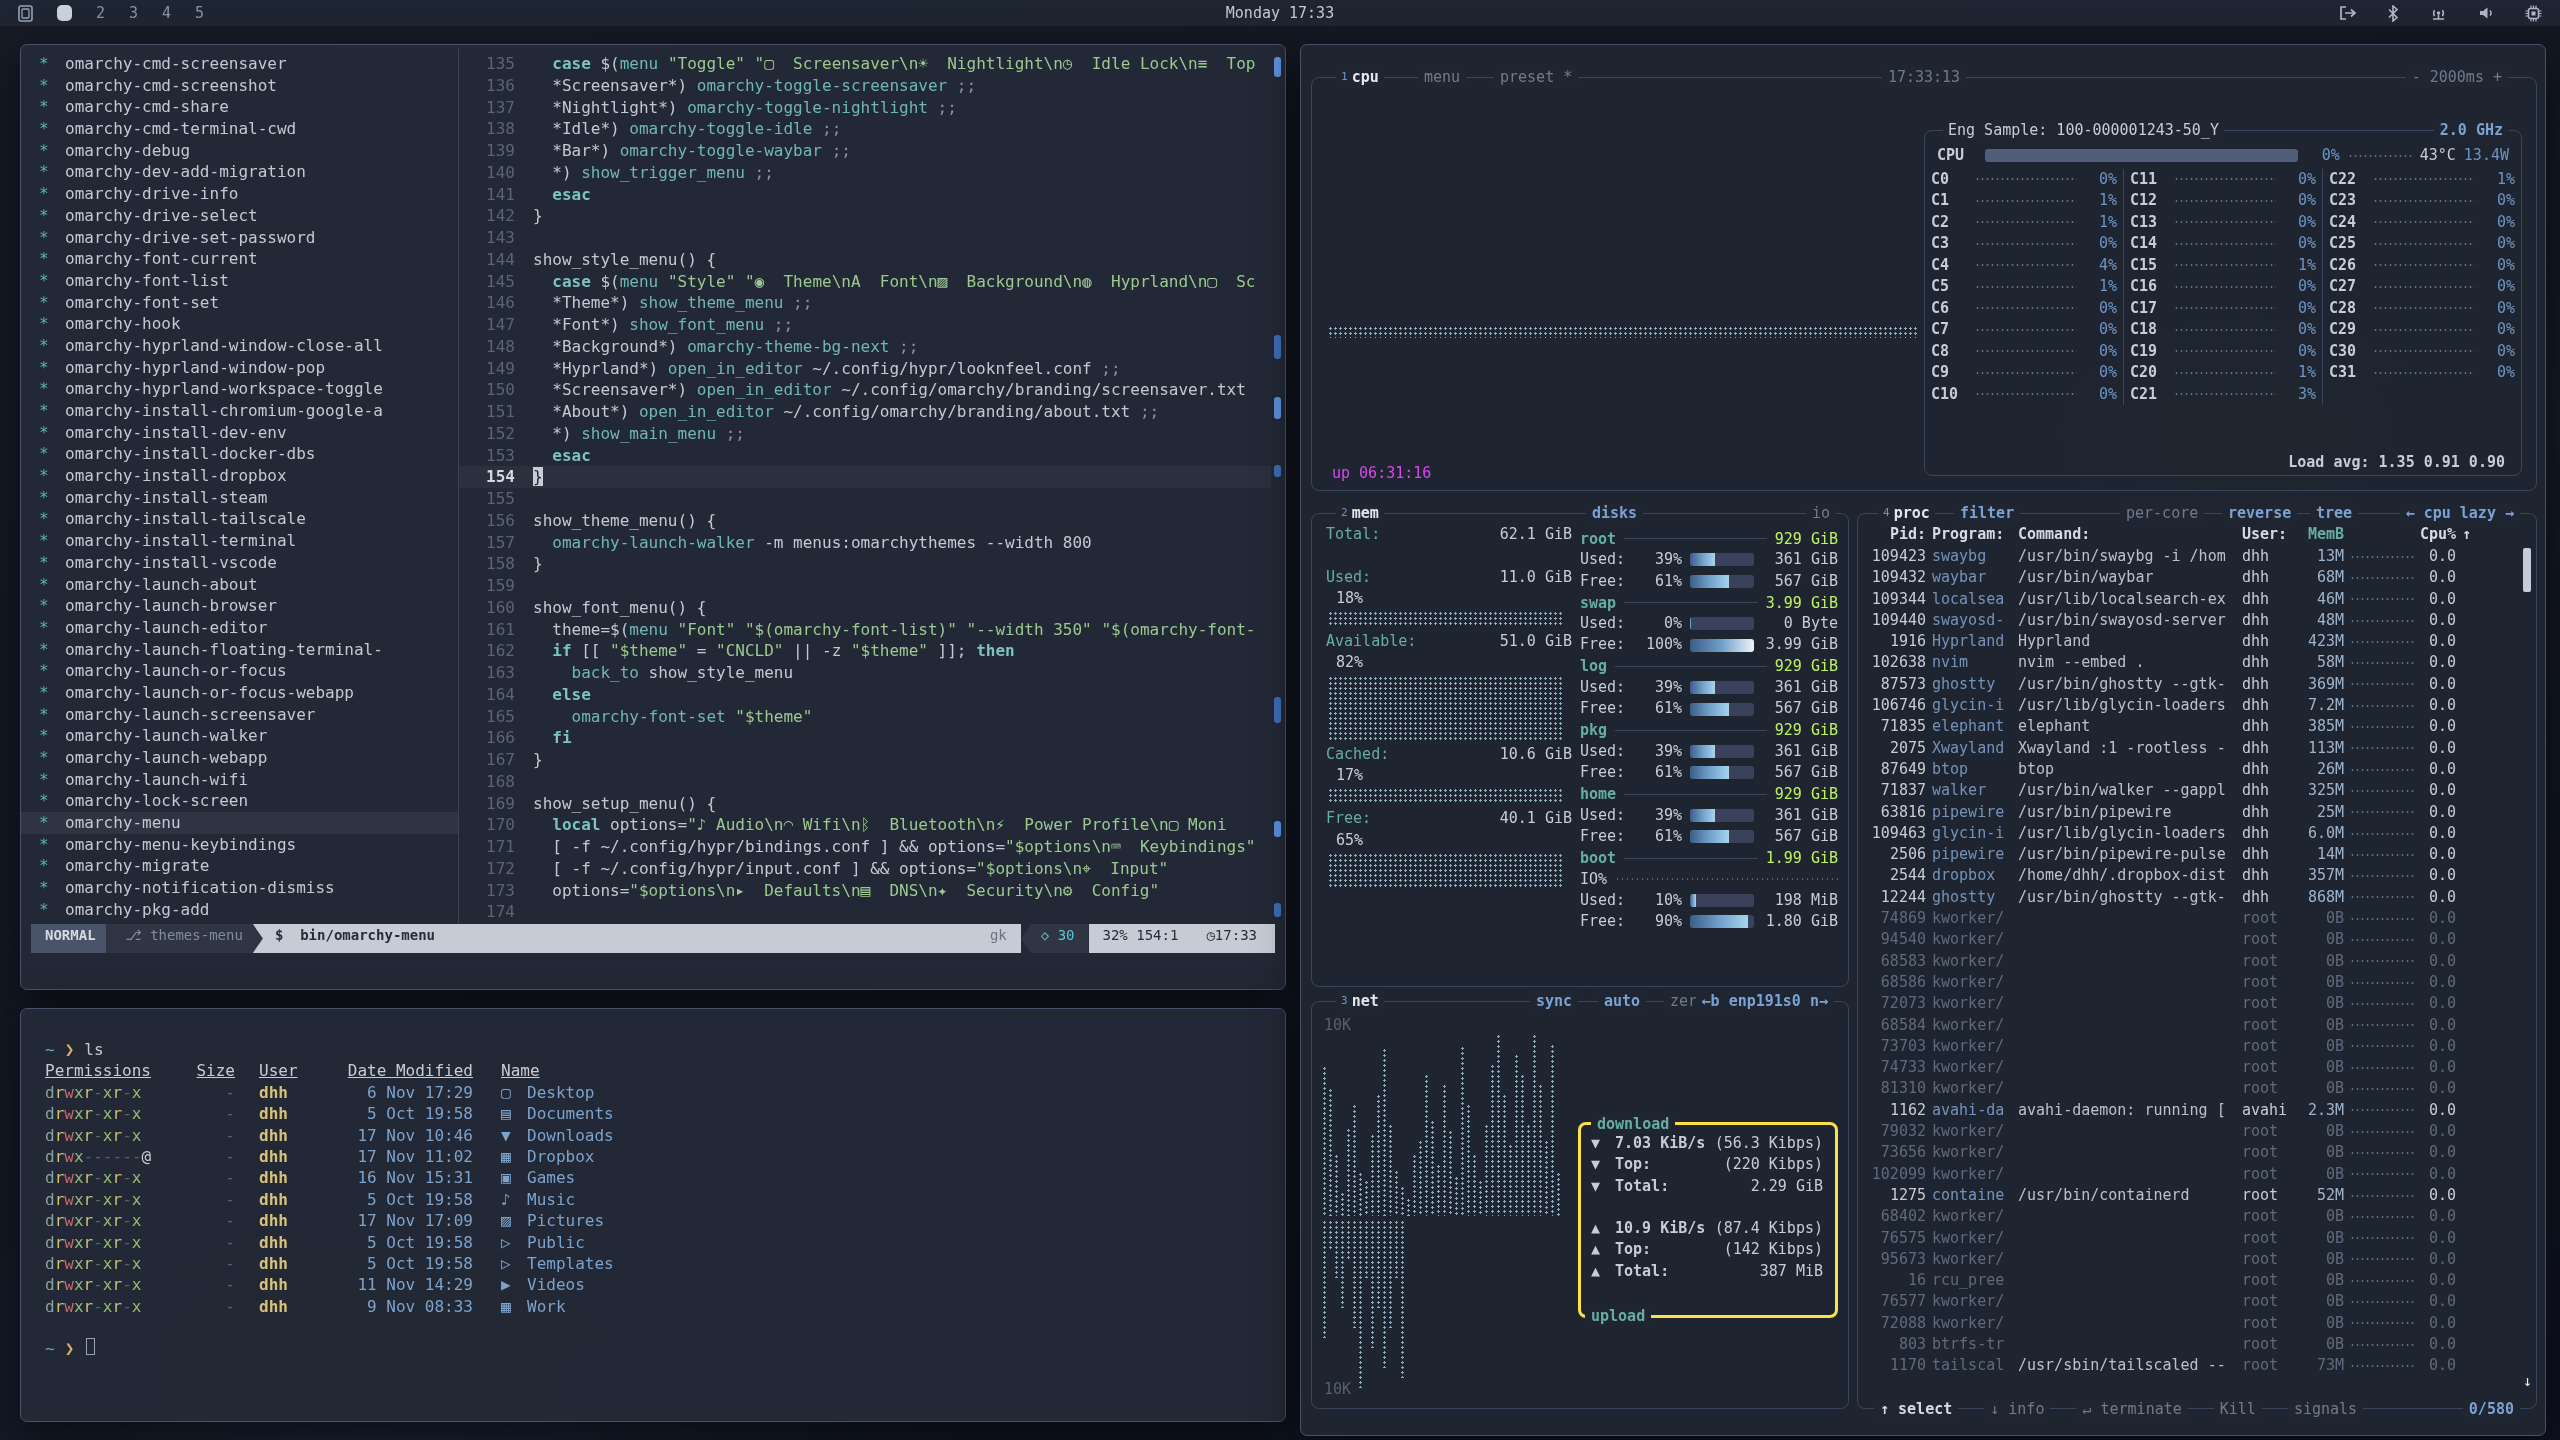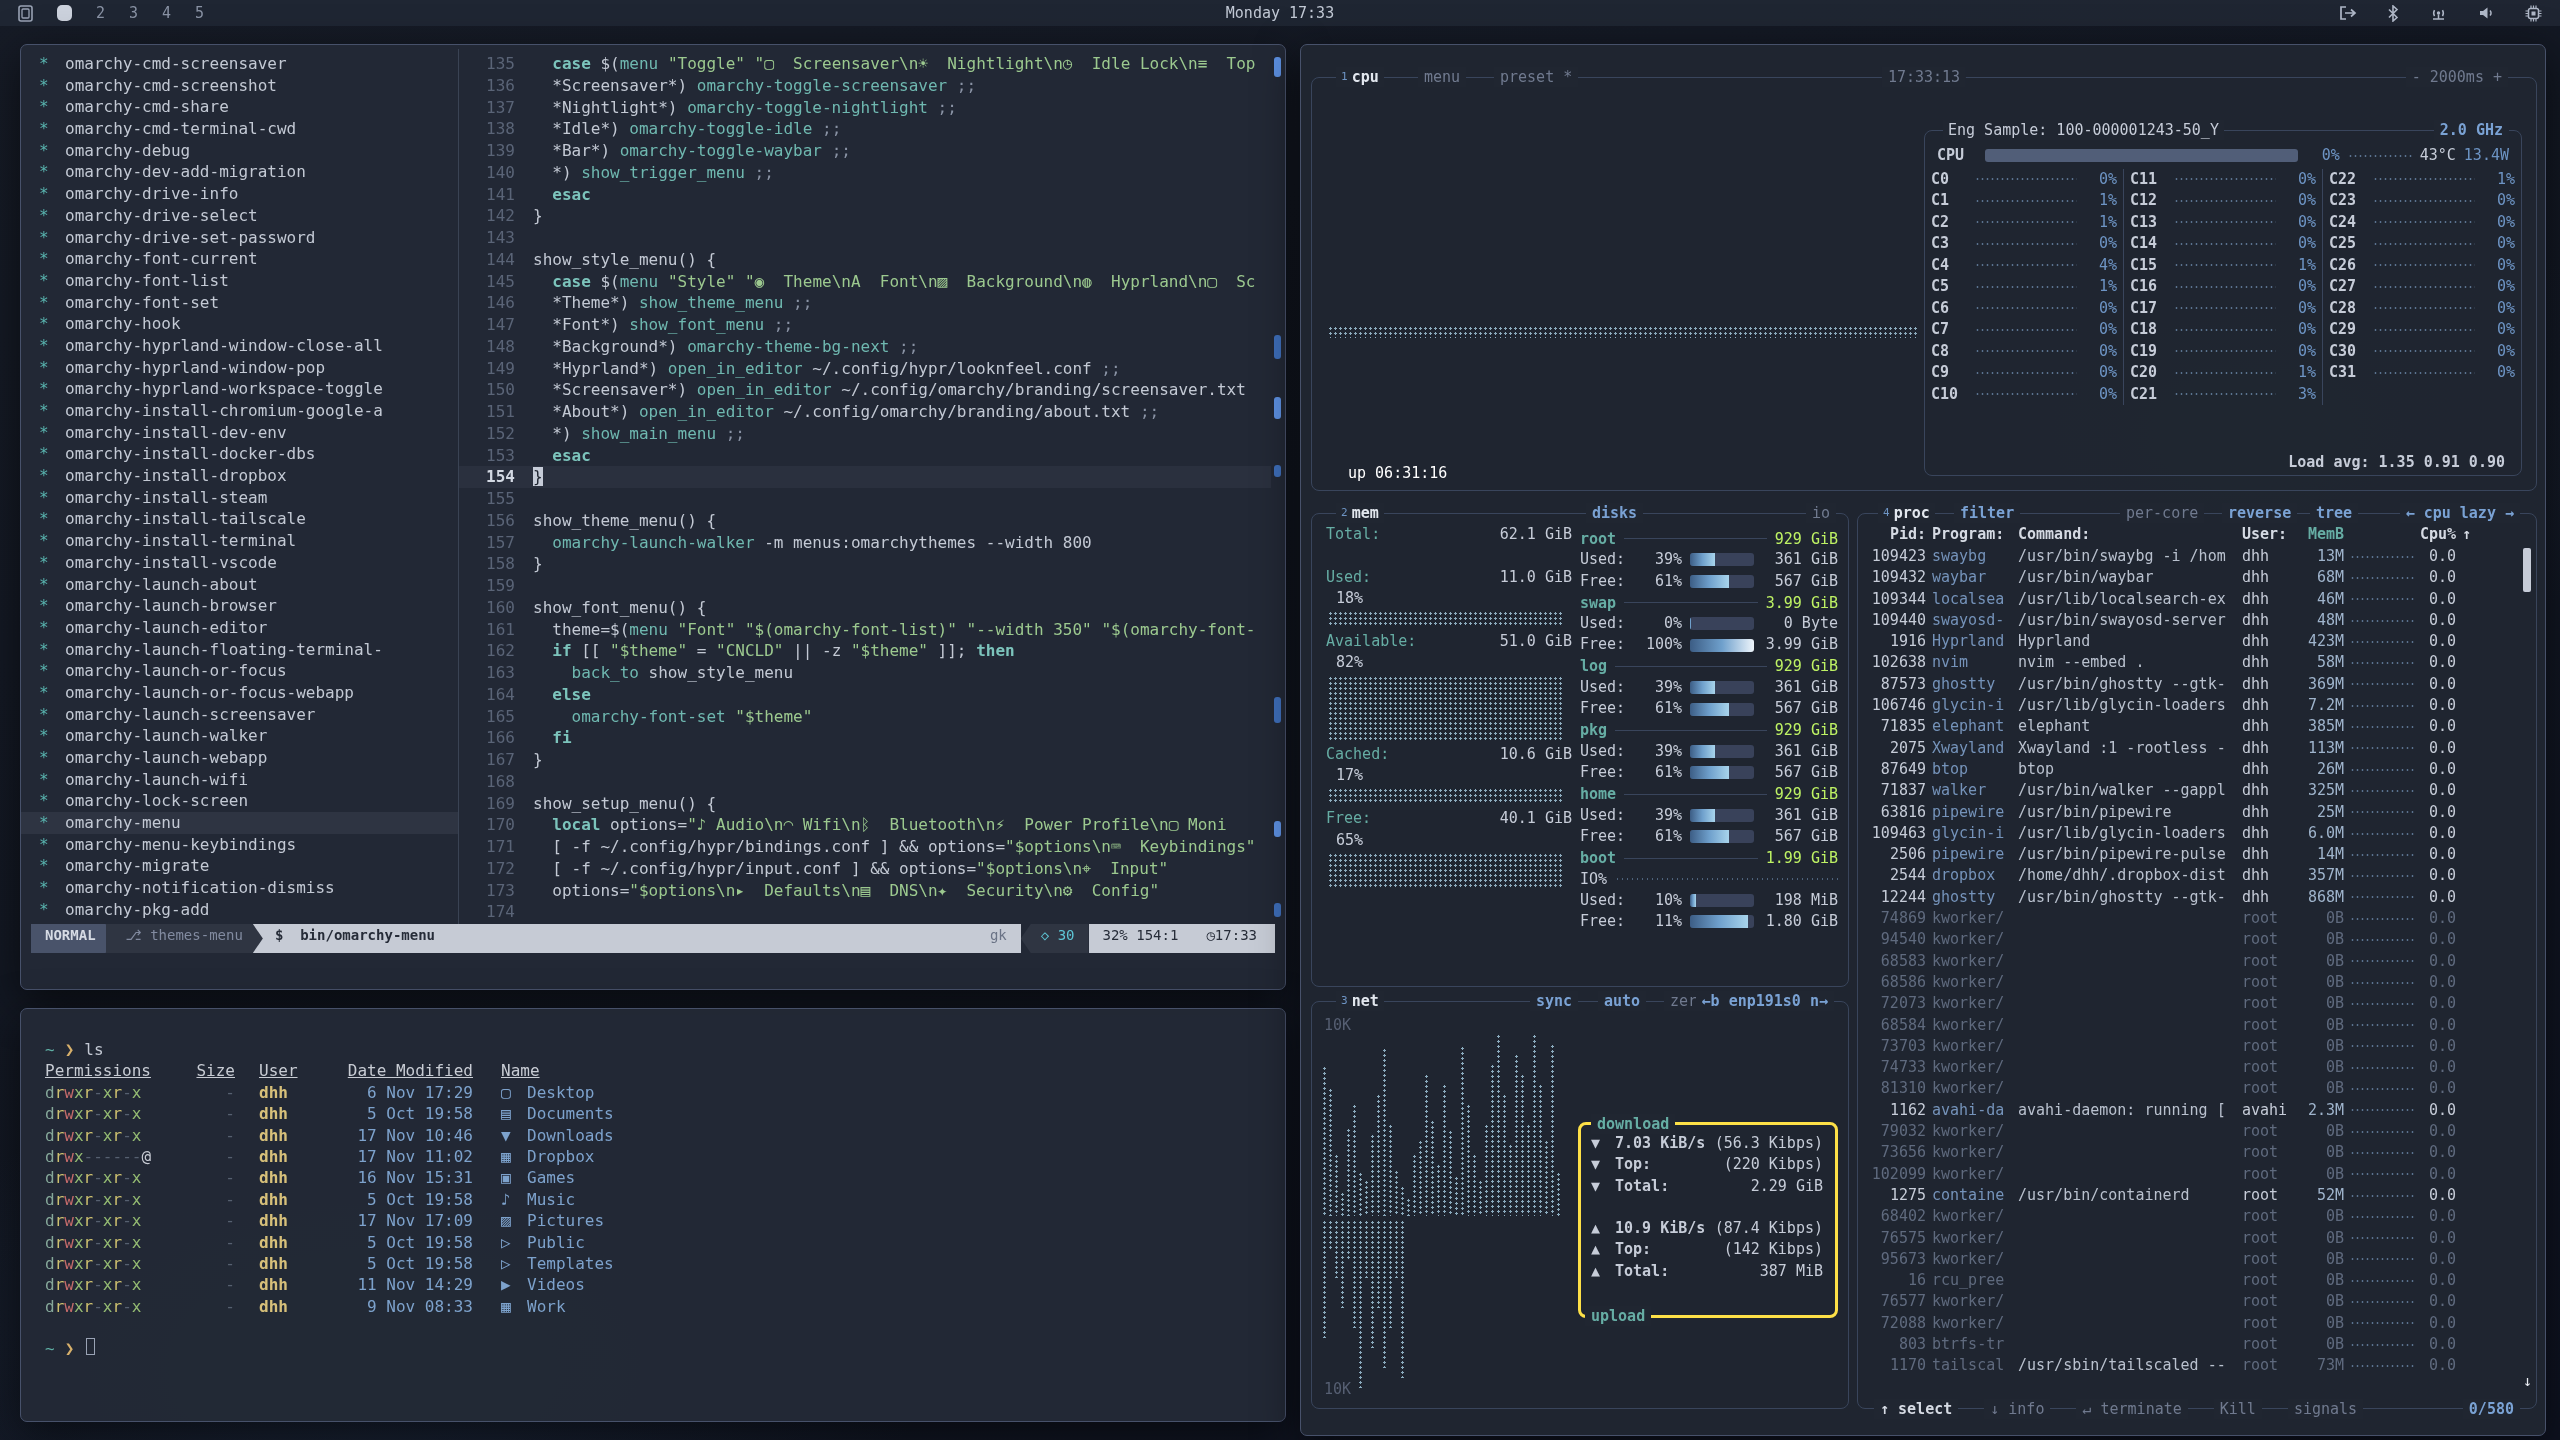--- a/index.html
+++ b/index.html
@@ -77,21 +77,21 @@
   .panel { position:absolute; border:1px solid #39455c; border-radius:8px; font-size:15px; }
   .ptitle { position:absolute; top:-11px; display:flex; gap:4px; align-items:center;
     background:rgba(32,38,49,1); padding:0 5px; line-height:20px; white-space:pre; }
   .ptitle .sup { color:#6d94c4; font-size:11px; } .ptitle .nm { color:#e2e7ee; font-weight:bold; }
   .tab { position:absolute; top:-11px; background:rgba(32,38,49,1); padding:0 6px;
     color:#707a8f; line-height:20px; white-space:pre; }
   .tab.bright { color:#7aa2d4; font-weight:bold; }
   .btab { position:absolute; bottom:-11px; background:rgba(32,38,49,1); padding:0 6px;
     color:#707a8f; line-height:20px; white-space:pre; }
   .teal { color:#66ada4; } .lite { color:#c6ccd8; } .blue { color:#6d94c4; }
-  .dim { color:#ffffff;margin-left:16px; } .bold { font-weight:bold; }
+  .dim { color:#d946ef; } .bold { font-weight:bold; }
   .dots { background-image:radial-gradient(circle, rgba(160,195,215,.85) 1.1px, transparent 1.25px);
     background-size:5px 5px; }
   .minigraph { width:64px; height:8px; align-self:center;
     background-image:radial-gradient(circle, rgba(110,140,175,.75) 1px, transparent 1.15px);
     background-size:5px 8px; background-position:0 100%; }
   .meter { width:64px; height:13px; border-radius:3px; background:#39425a; overflow:hidden; align-self:center; }
   .meter i { display:block; height:100%; background:linear-gradient(90deg,#3c5d85,#6fa0cc,#a8d4ec); }
   .meter.full i { background:linear-gradient(90deg,#3c5d85,#6fa0cc,#eef5fb); }
   
   .cpubox { position:absolute; border:1px solid #39455c; border-radius:8px; }
@@ -818,21 +818,21 @@
             <div class="drow">
                   <span class="dl">Used:</span>
                 <span class="dp">10%</span>
                   <span class="meter">
                   <i style="width: 10%;"></i>
                 </span>
                   <span class="dv">198 MiB</span>
                 </div>
               <div class="drow">
                   <span class="dl">Free:</span>
-                <span class="dp">11%</span>
+                <span class="dp">90%</span>
                   <span class="meter">
                   <i style="width: 90%;"></i>
                 </span>
                   <span class="dv">1.80 GiB</span>
                 </div>
             </div>
           </div>
         </div>
     </div>
   </div>

